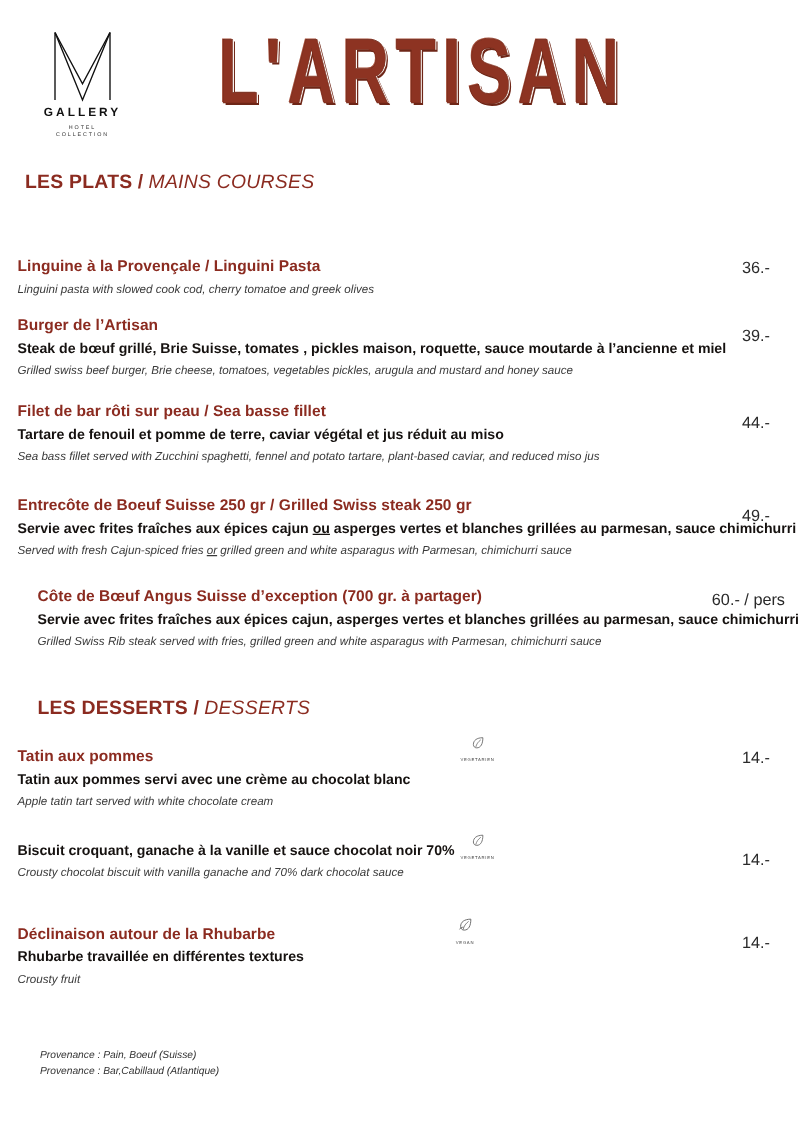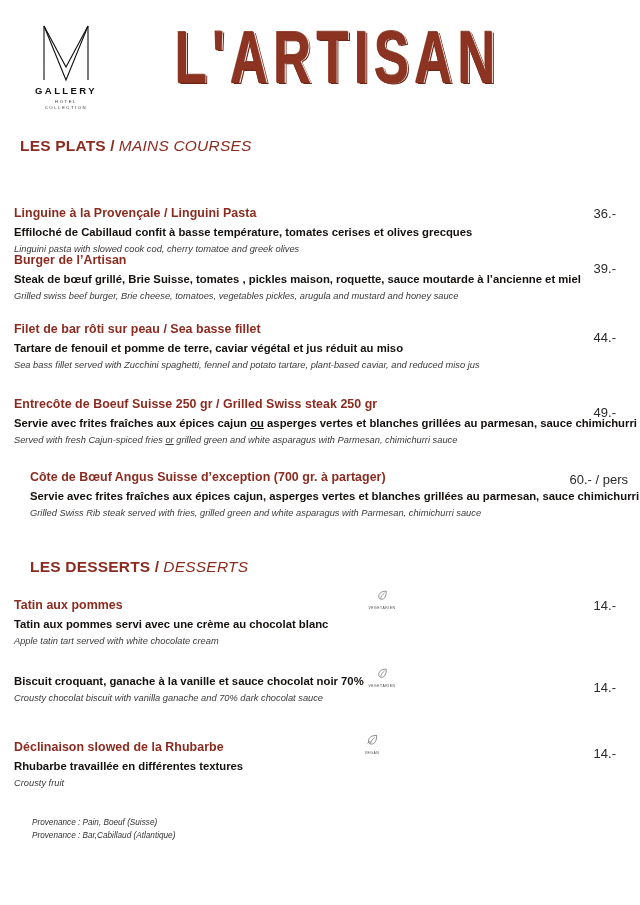--- a/index.html
+++ b/index.html
@@ -127,21 +127,21 @@
     letter-spacing:0.55px;
     color:#444;
     margin-top:0px;
     display:block;
   }
 
   
   .footer {
     position:absolute;
     left:32px;
-    bottom:62px;
+    bottom:41px;
     font-style:italic;
     font-size:8.2px;
     color:#333;
     line-height:1.65;
   }
 </style>
 </head>
 <body>
 
 <div class="header">
@@ -163,21 +163,20 @@
   <div class="brand-title">L'ARTISAN</div>
 </div>
 
 <div class="section-head" id="plats-head">
   <span class="fr">LES PLATS</span><span class="sep"> / </span><span class="en">MAINS COURSES</span>
 </div>
 
 <div class="dish" style="top:178px;margin-top:28px;">
   <div class="dish-main">
     <div class="dish-name">Linguine à la Provençale  / Linguini Pasta</div>
-    <div class="dish-desc-fr">Effiloché de Cabillaud confit à basse température, tomates cerises et olives grecques</div>
     <div class="dish-desc-en">Linguini pasta with slowed cook cod, cherry tomatoe and greek olives</div>
     <div class="dish-price" style="top:0px;">36.-</div>
   </div>
 </div>
 
 <div class="dish" style="top:253px;">
   <div class="dish-main">
     <div class="dish-name">Burger de l’Artisan</div>
     <div class="dish-desc-fr">Steak de bœuf  grillé,  Brie Suisse, tomates , pickles maison, roquette, sauce moutarde à l’ancienne et miel</div>
     <div class="dish-desc-en">Grilled swiss beef burger, Brie cheese, tomatoes, vegetables pickles, arugula and mustard and honey sauce</div>
@@ -242,21 +241,21 @@
         <path d="M16 7C12 10 9.5 13.5 8.5 18" fill="none" stroke="#666" stroke-width="1.1"></path>
       </svg>
       <span class="diet-label">VEGETARIEN</span>
     </div>
     <div class="dish-price" style="top:6px;">14.-</div>
   </div>
 </div>
 
 <div class="dish" style="top:740px;">
   <div class="dish-main">
-    <div class="dish-name">Déclinaison slowed de la Rhubarbe</div>
+    <div class="dish-name">Déclinaison autour de la Rhubarbe</div>
     <div class="dish-desc-fr">Rhubarbe travaillée en différentes textures</div>
     <div class="dish-desc-en">Crousty fruit</div>
     <div class="diet" style="left:330px; top:-7px;">
       <svg width="14" height="14" viewBox="0 0 24 24">
         <path d="M20 4C11 4 6 8 6 14c0 3 2 5 5 5 6 0 9-6 9-15z" fill="none" stroke="#666" stroke-width="1.3"></path>
         <path d="M17 7C13 10 10.5 13.5 9.5 18" fill="none" stroke="#666" stroke-width="1.1"></path>
         <path d="M10 15c-2.5 0-4.5 1-5.5 3" fill="none" stroke="#666" stroke-width="1.2"></path>
       </svg>
       <span class="diet-label">VEGAN</span>
     </div>

